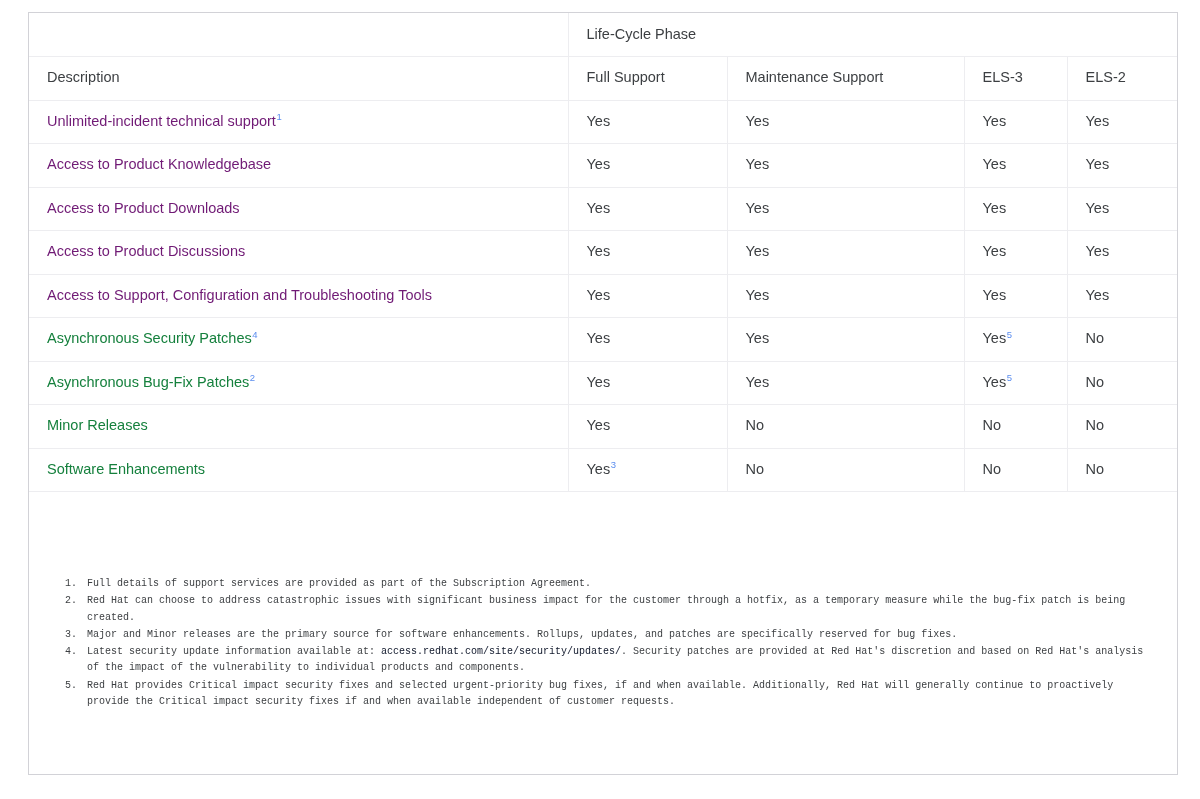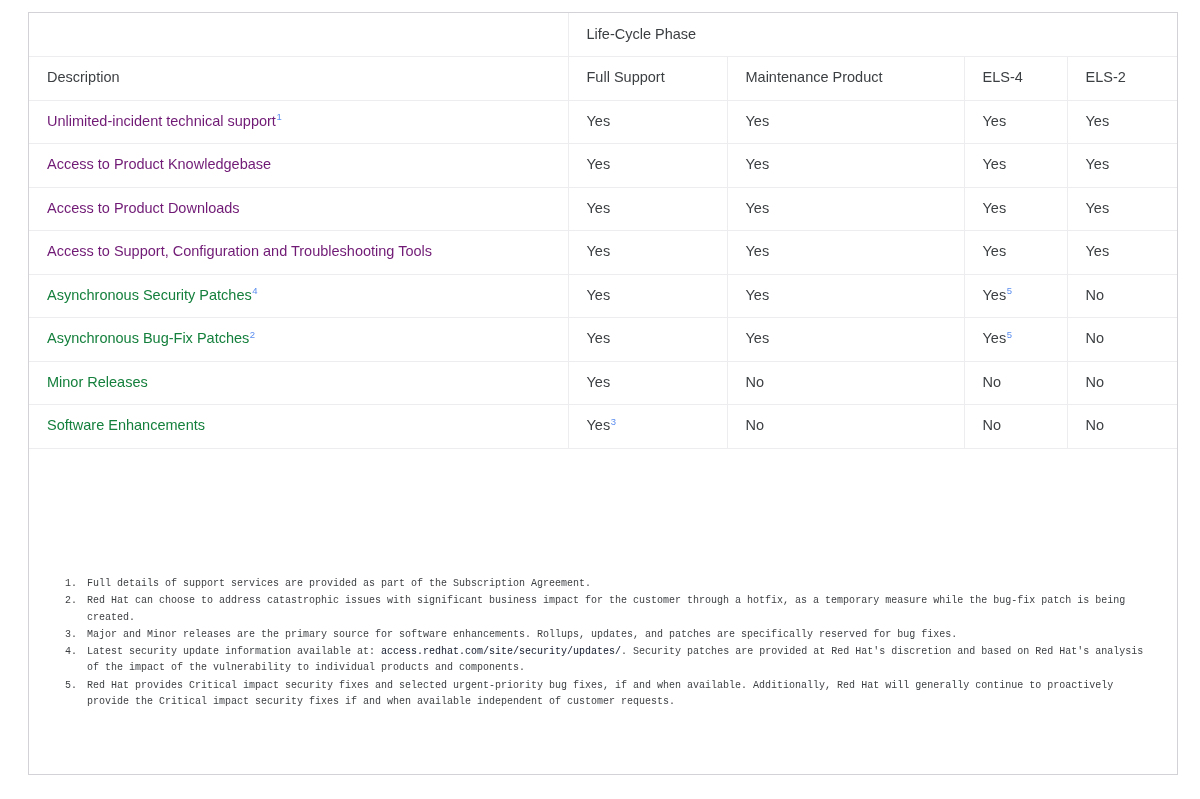--- a/index.html
+++ b/index.html
@@ -133,42 +133,49 @@
           <col class="c-els2">
       </colgroup>
       <thead>
         <tr class="row-grouphdr">
           <th class="blank"></th>
           <th class="vsep-left" colspan="4">Life-Cycle Phase</th>
         </tr>
         <tr class="row-colhdr">
           <th>Description</th>
           <th class="vsep-left">Full Support</th>
-          <th class="vsep-left">Maintenance Product</th>
-          <th class="vsep-left">ELS-4</th>
+          <th class="vsep-left">Maintenance Support</th>
+          <th class="vsep-left">ELS-3</th>
           <th class="vsep-left">ELS-2</th>
         </tr>
       </thead>
       <tbody id="table-body">
           <tr class="row-body">
             <td><a class="cell-link" href="#">Unlimited-incident technical support</a><sup class="fn">1</sup></td>
             <td class="vsep-left"><span>Yes</span></td>
             <td class="vsep-left"><span>Yes</span></td>
             <td class="vsep-left"><span>Yes</span></td>
             <td class="vsep-left"><span>Yes</span></td>
           </tr>
           <tr class="row-body">
             <td><a class="cell-link" href="#">Access to Product Knowledgebase</a></td>
             <td class="vsep-left"><span>Yes</span></td>
             <td class="vsep-left"><span>Yes</span></td>
             <td class="vsep-left"><span>Yes</span></td>
             <td class="vsep-left"><span>Yes</span></td>
           </tr>
           <tr class="row-body">
             <td><a class="cell-link" href="#">Access to Product Downloads</a></td>
+            <td class="vsep-left"><span>Yes</span></td>
+            <td class="vsep-left"><span>Yes</span></td>
+            <td class="vsep-left"><span>Yes</span></td>
+            <td class="vsep-left"><span>Yes</span></td>
+          </tr>
+          <tr class="row-body">
+            <td><a class="cell-link" href="#">Access to Product Discussions</a></td>
             <td class="vsep-left"><span>Yes</span></td>
             <td class="vsep-left"><span>Yes</span></td>
             <td class="vsep-left"><span>Yes</span></td>
             <td class="vsep-left"><span>Yes</span></td>
           </tr>
           <tr class="row-body">
             <td><a class="cell-link" href="#">Access to Support, Configuration and Troubleshooting Tools</a></td>
             <td class="vsep-left"><span>Yes</span></td>
             <td class="vsep-left"><span>Yes</span></td>
             <td class="vsep-left"><span>Yes</span></td>

